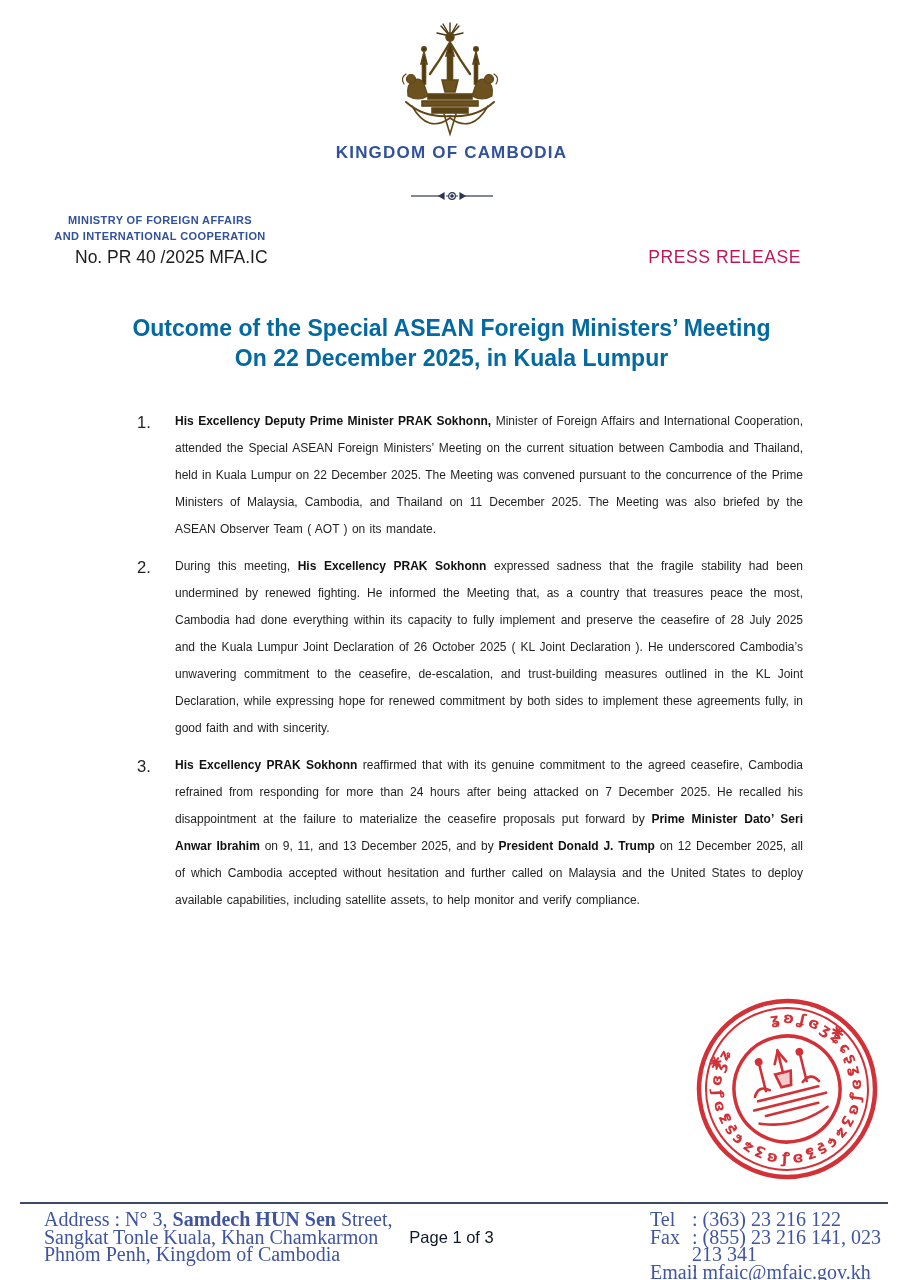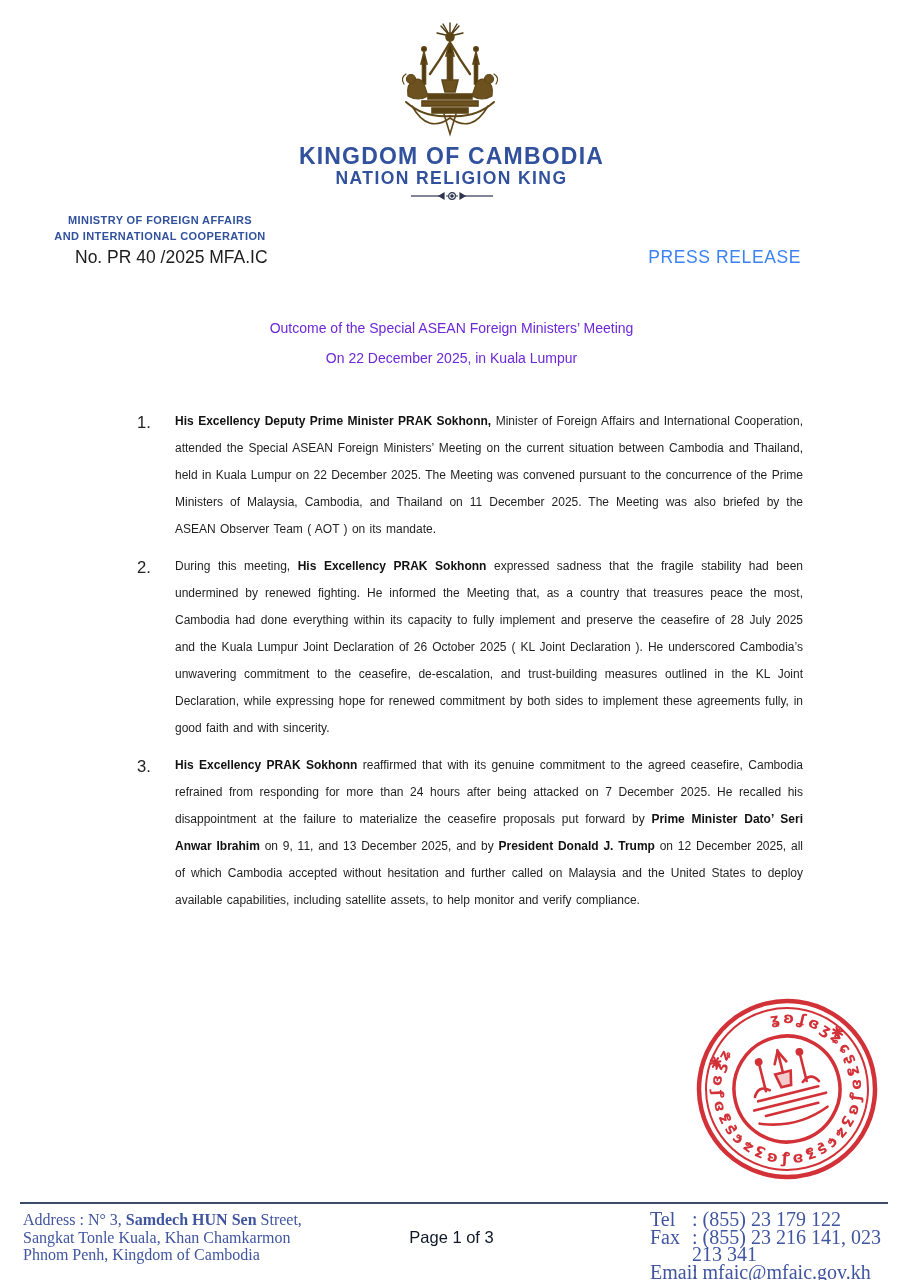--- a/index.html
+++ b/index.html
@@ -6,57 +6,57 @@
   html,body { background:#ffffff; }
   body { font-family:"Liberation Sans", sans-serif; }
   .page {
     position:relative; width:903px; height:1280px; margin:0 auto;
     background:#ffffff; overflow:hidden; color:#1f1f1f;
   }
   
   .emblem { position:absolute; left:394px; top:22px; width:112px; height:118px; }
   .kingdom-title {
     position:absolute; left:0; top:143px; width:100%; text-align:center;
-    font-size:23px; font-weight:bold; letter-spacing:1.2px; color:#31519d;
+    font-size:17px; font-weight:bold; letter-spacing:1.2px; color:#31519d;
   }
   .motto-title {
     position:absolute; left:0; top:168px; width:100%; text-align:center;
     font-size:17.5px; font-weight:bold; letter-spacing:1.4px; color:#31519d;
   }
   .ornament { position:absolute; left:411px; top:190px; width:82px; height:12px; }
   .ministry-block {
     position:absolute; left:28px; top:212px; width:264px; text-align:center;
     font-size:11px; font-weight:bold; letter-spacing:0.4px; color:#31519d; line-height:16px;
   }
   .doc-number { position:absolute; left:75px; top:247px; font-size:17.5px; color:#1c1c1c; }
-  .press-release { position:absolute; right:102px; top:247px; font-size:17.5px; letter-spacing:0.6px; color:#3b82f6; }
+  .press-release { position:absolute; right:102px; top:247px; font-size:17.5px; letter-spacing:0.6px; color:#be185d; }
   
   .release-title {
     position:absolute; left:0; top:313px; width:100%; text-align:center;
-    font-size:14px; font-weight:normal; line-height:30px; color:#6d28d9;
+    font-size:23px; font-weight:bold; line-height:30px; color:#0369a1;
   }
   
   .paragraphs { position:absolute; left:137px; top:408px; width:666px; }
   .para { display:flex; margin-bottom:10px; }
   .para-num { width:27px; flex:0 0 27px; font-size:16.6px; line-height:30.4px; color:#1f1f1f; }
   .para-body {
     flex:1; text-align:justify; font-size:12px; line-height:27px;
     color:#1f1f1f; word-spacing:1px;margin-left:11px;
   }
   .para-body b { font-weight:bold; color:#111; }
   
   .stamp {
     position:absolute; left:694px; top:994px; width:186px; height:190px;
     mix-blend-mode:multiply; opacity:0.93; pointer-events:none;
   }
   
   .footer-rule { position:absolute; left:20px; right:15px; top:1202px; border-top:2px solid #3c4a68; }
   .footer-address {
-    position:absolute; left:23px; top:1211px; font-family:"Liberation Serif", serif;
-    font-size:16px; line-height:17.6px; color:#4055a0;
+    position:absolute; left:44px; top:1211px; font-family:"Liberation Serif", serif;
+    font-size:20px; line-height:17.6px; color:#4055a0;
   }
   .footer-page {
     position:absolute; left:50%; transform:translateX(-50%); top:1228px;
     font-size:16.5px; color:#0f172a;
   }
   .footer-contacts {
     position:absolute; left:650px; top:1211px; font-family:"Liberation Serif", serif;
     font-size:20px; line-height:17.6px; color:#4055a0;
   }
   .contact-row { display:grid; grid-template-columns:42px auto; }
@@ -110,21 +110,20 @@
       <rect x="38" y="86" width="36" height="5" fill="#5a4217"></rect>
 
       <path d="M12 80 Q30 96 56 94 Q82 96 100 80" fill="none" stroke-width="2"></path>
       <path d="M18 84 Q34 112 56 96" fill="none" stroke-width="1.6"></path>
       <path d="M94 84 Q78 112 56 96" fill="none" stroke-width="1.6"></path>
       <path d="M50 92 L56 112 L62 92" fill="none" stroke-width="1.6"></path>
     </g>
   </svg>
 
   <div class="kingdom-title">KINGDOM OF CAMBODIA</div>
-  <div class="motto-title">NATION RELIGION KING</div>
 
   <svg class="ornament" viewBox="0 0 82 12" xmlns="http://www.w3.org/2000/svg">
     <g stroke="#2e3550" fill="#2e3550" stroke-width="1.2">
       <line x1="0" y1="6" x2="28" y2="6"></line>
       <line x1="54" y1="6" x2="82" y2="6"></line>
       <path d="M28 6 L33 3 L33 9 Z"></path>
       <path d="M54 6 L49 3 L49 9 Z"></path>
       <circle cx="41" cy="6" r="3.4" fill="none"></circle>
       <circle cx="41" cy="6" r="1.2"></circle>
       <line x1="35" y1="6" x2="37" y2="6"></line>
@@ -208,21 +207,21 @@
     <div><span>Address : N° 3, </span><b>Samdech HUN Sen</b><span> Street,</span></div>
     <div>Sangkat Tonle Kuala, Khan Chamkarmon</div>
     <div>Phnom Penh, Kingdom of Cambodia</div>
   </div>
 
   <div class="footer-page">Page 1 of 3</div>
 
   <div class="footer-contacts">
       <div class="contact-row">
         <span>Tel</span>
-        <span>: (855) 23 179 122</span>
+        <span>: (363) 23 216 122</span>
       </div>
       <div class="contact-row">
         <span>Fax</span>
         <span>: (855) 23 216 141, 023 213 341</span>
       </div>
       <div class="contact-row">
         <span>Email</span>
         <span>: mfaic@mfaic.gov.kh</span>
       </div>
     </div>

